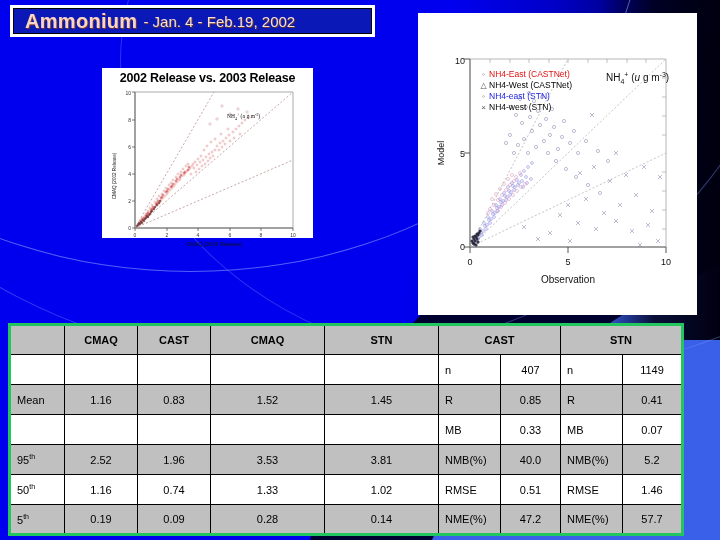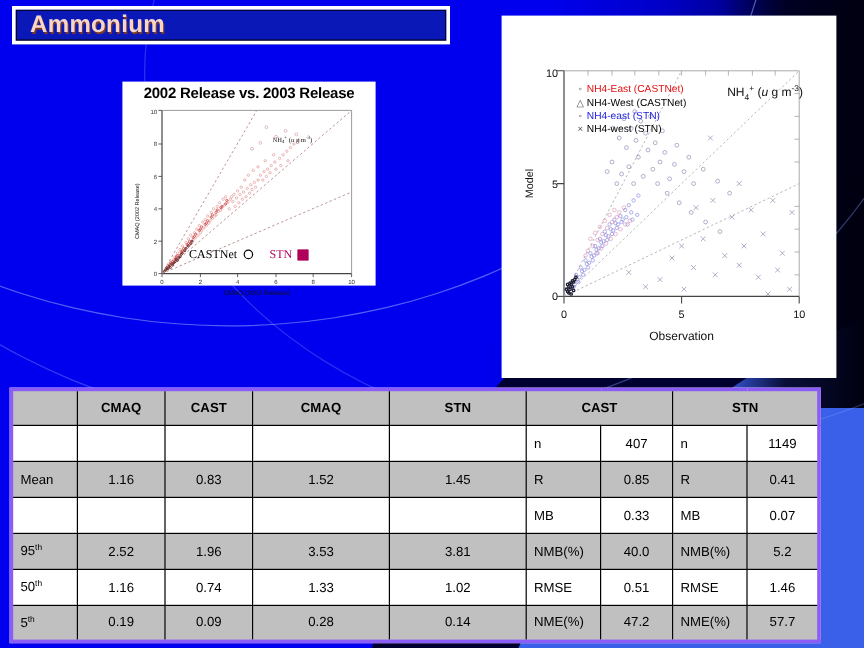--- a/index.html
+++ b/index.html
@@ -67,21 +67,21 @@
   .lg-blue{color:#2020e0;}
   .lg-blk{color:#000;}
   #right-unit{position:absolute;left:188px;top:58px;font-size:10px;color:#111;
     font-family:Liberation Sans, sans-serif;text-align:center;}
   #right-unit sub{font-size:7px;}
   #right-unit sup{font-size:7px;}
 
   
   #stats-table{
     position:absolute;left:8px;top:323px;border-collapse:collapse;
-    border:3px solid #8b5cf6;background:#fff;
+    border:3px solid #22c55e;background:#fff;
   }
   #stats-table td,#stats-table th{
     border:1.5px solid #000;font-size:11px;color:#000;font-weight:normal;
     font-family:"Liberation Sans",sans-serif;height:30px;box-sizing:border-box;
   }
   #stats-table th{background:#c0c0c0;text-align:center;font-weight:bold;font-size:11px;}
   td.c{text-align:center;}
   td.l{text-align:left;padding-left:6px;}
   tr.gray td{background:#c0c0c0;}
   tr.white td{background:#ffffff;}
@@ -100,20 +100,21 @@
   <div class="bg-arc-dark"></div>
   <div class="bg-arc-blue"></div>
   <div class="bg-dark-right"></div>
   <div class="swoosh s1"></div>
   <div class="swoosh s2"></div>
   <div class="swoosh s3"></div>
 </div>
 
 <div id="title-box">
   <span class="t-main">Ammonium</span>
+  <span class="t-sub">- Jan. 4 -  Feb.19, 2002</span>
 </div>
 
 <div class="panel" id="panel-left">
   <div id="left-chart-title">2002 Release vs. 2003 Release</div>
 
   <svg width="211" height="185" viewBox="0 0 211 185" style="position:absolute;left:0;top:16px;">
     <defs>
       <clipPath id="clipL">
           <rect x="33" y="8" width="158" height="136"></rect>
         </clipPath>
@@ -330,23 +331,20 @@
     </g>
 
     <text x="112" y="162" font-size="5.5" fill="#111" text-anchor="middle" font-family="Liberation Sans, sans-serif">CMAQ (2003 Release)</text>
     <text x="14" y="92" font-size="4.6" fill="#111" text-anchor="middle" transform="rotate(-90 14 92)" font-family="Liberation Sans, sans-serif">CMAQ (2002 Release)</text>
 
     <text x="125" y="34" font-size="5.5" fill="#111" font-family="Liberation Serif, serif">
       NH<tspan font-size="4" dy="1.5">4</tspan><tspan font-size="4" dy="-4">+</tspan><tspan dy="2.5"> (</tspan><tspan font-style="italic">u</tspan><tspan> g m</tspan><tspan font-size="4" dy="-2.5">-3</tspan><tspan dy="2.5">)</tspan>
     </text>
   </svg>
 
-  <div id="left-caption1">
-    <span class="cast">CASTNet</span><span class="mk-o"></span><span class="stn">STN</span><span class="mk-s"></span>
-  </div>
 </div>
 
 <div class="panel" id="panel-right">
 
   <svg width="279" height="262" viewBox="0 0 279 262" style="position:absolute;left:0;top:40px;">
     <defs>
       <clipPath id="clipR">
           <rect x="52" y="6" width="196" height="188"></rect>
         </clipPath>
     </defs>

